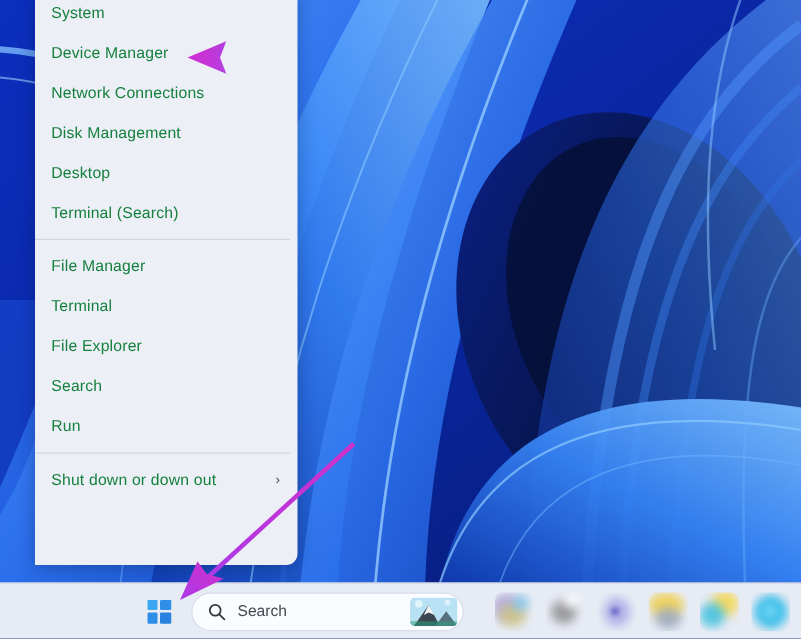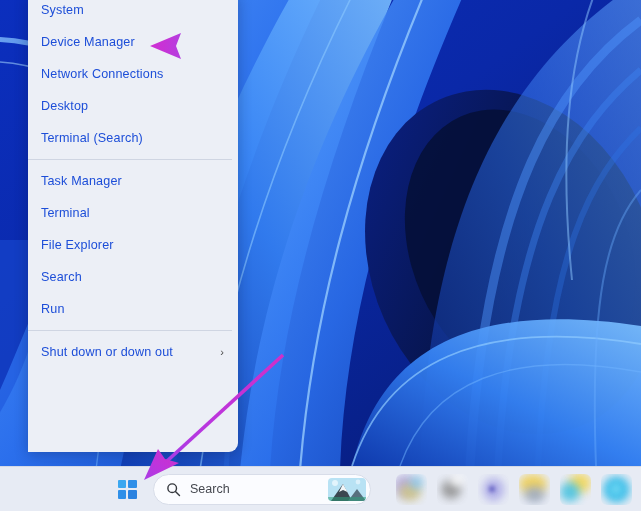--- a/index.html
+++ b/index.html
@@ -39,21 +39,21 @@
   .menu-item {
     position: relative;
     height: 32px;
     display: flex;
     align-items: center;
     padding: 0 10px 0 13px;
     cursor: default;
   }
   .menu-item .mi-label {
     font-size: 12.6px;
-    color: #1d4ed8;
+    color: #15803d;
     letter-spacing: 0.15px;
     line-height: 1;
     white-space: nowrap;
   }
   .menu-item .mi-chevron {
     margin-left: auto;
     font-size: 11px;
     color: #4a4a4a;
     line-height: 1;
     padding-right: 4px;
@@ -222,30 +222,33 @@
     <div class="menu-item">
       <span class="mi-label">System</span>
     </div>
     <div class="menu-item">
       <span class="mi-label">Device Manager</span>
     </div>
     <div class="menu-item">
       <span class="mi-label">Network Connections</span>
     </div>
     <div class="menu-item">
+      <span class="mi-label">Disk Management</span>
+    </div>
+    <div class="menu-item">
       <span class="mi-label">Desktop</span>
     </div>
     <div class="menu-item">
       <span class="mi-label">Terminal (Search)</span>
     </div>
 
     <div class="menu-sep"></div>
 
     <div class="menu-item">
-      <span class="mi-label">Task Manager</span>
+      <span class="mi-label">File Manager</span>
     </div>
     <div class="menu-item">
       <span class="mi-label">Terminal</span>
     </div>
     <div class="menu-item">
       <span class="mi-label">File Explorer</span>
     </div>
     <div class="menu-item">
       <span class="mi-label">Search</span>
     </div>

